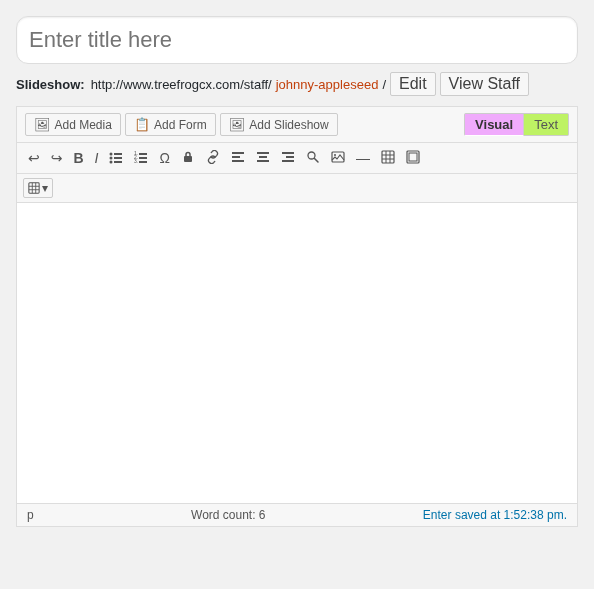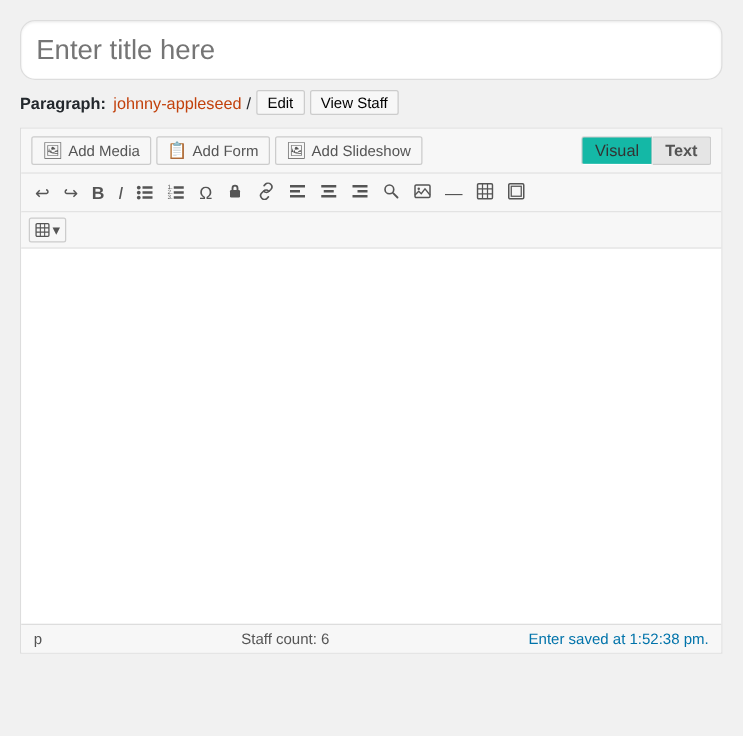--- a/index.html
+++ b/index.html
@@ -48,23 +48,23 @@
       margin-right: 2px;
     }
     .permalink-url {
       color: #23282d;
     }
     .permalink-btn {
       background: #f7f7f7;
       border: 1px solid #ccc;
       border-radius: 2px;
       padding: 2px 8px;
-      font-size: 12px;
-      cursor: pointer;
-      color: #000000;
+      font-size: 16px;
+      cursor: pointer;
+      color: #404040;
     }
     .editor-wrapper {
       background: #fff;
       border: 1px solid #ddd;
       border-radius: 0;
     }
     .media-toolbar {
       display: flex;
       align-items: center;
       padding: 6px 8px;
@@ -82,33 +82,32 @@
       padding: 3px 8px;
       font-size: 12px;
       cursor: pointer;
       color: #555;
     }
     .tab-group {
       margin-left: auto;
       display: flex;
     }
     .tab-btn {
-      background: #e5e5e5;
+      background: #bef264;
       border: 1px solid #ccc;
       padding: 3px 10px;
       font-size: 13px;
       cursor: pointer;
       color: #555;
-      font-weight: bold;
     }
     .tab-btn.active {
-      background: #14b8a6;
+      background: #f0abfc;
       border-bottom-color: #fff;
       color: #333;
-      font-weight: 400;
+      font-weight: 700;
     }
     .tab-btn:first-child { border-radius: 2px 0 0 2px; }
     .tab-btn:last-child { border-radius: 0 2px 2px 0; border-left: none; }
     .format-toolbar {
       display: flex;
       align-items: center;
       padding: 4px 6px;
       border-bottom: 1px solid #ddd;
       background: #f7f7f7;
       flex-wrap: wrap;
@@ -179,21 +178,22 @@
     }
   </style>
 </head>
 <body>
 
 <div class="page-wrapper">
 
   <input class="title-input" type="text" placeholder="Enter title here" style="">
 
   <div class="permalink-row">
-    <span class="permalink-label">Paragraph:</span>
+    <span class="permalink-label">Slideshow:</span>
+    <span class="permalink-url">http://www.treefrogcx.com/staff/</span>
       <span class="permalink-url" style="color:#c2410c;">johnny-appleseed</span>
       <span class="permalink-url">/</span>
     <button class="permalink-btn">Edit</button>
     <button class="permalink-btn">View Staff</button>
   </div>
 
   <div class="editor-wrapper">
 
     <div class="media-toolbar">
       <button class="media-btn">
@@ -316,21 +316,21 @@
         <span>▾</span>
       </button>
     </div>
 
     <div class="editor-content" contenteditable="true" style="">
     </div>
 
     <div class="editor-footer">
       <span>p</span>
       <span class="word-count">
-        <span>Staff count:</span>
+        <span>Word count:</span>
         <span>6</span>
       </span>
       <span class="draft-saved">
         <span>Enter saved at</span>
         <span style="color:#0073aa;">1:52:38 pm</span><span>.</span>
       </span>
     </div>
   </div>
 </div>
 

